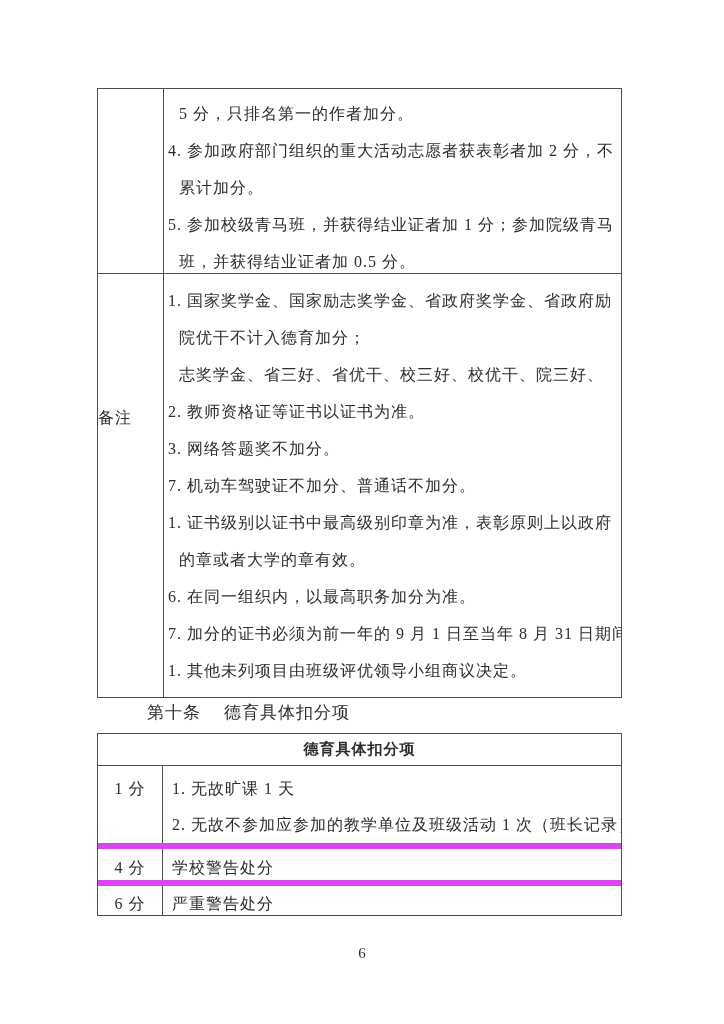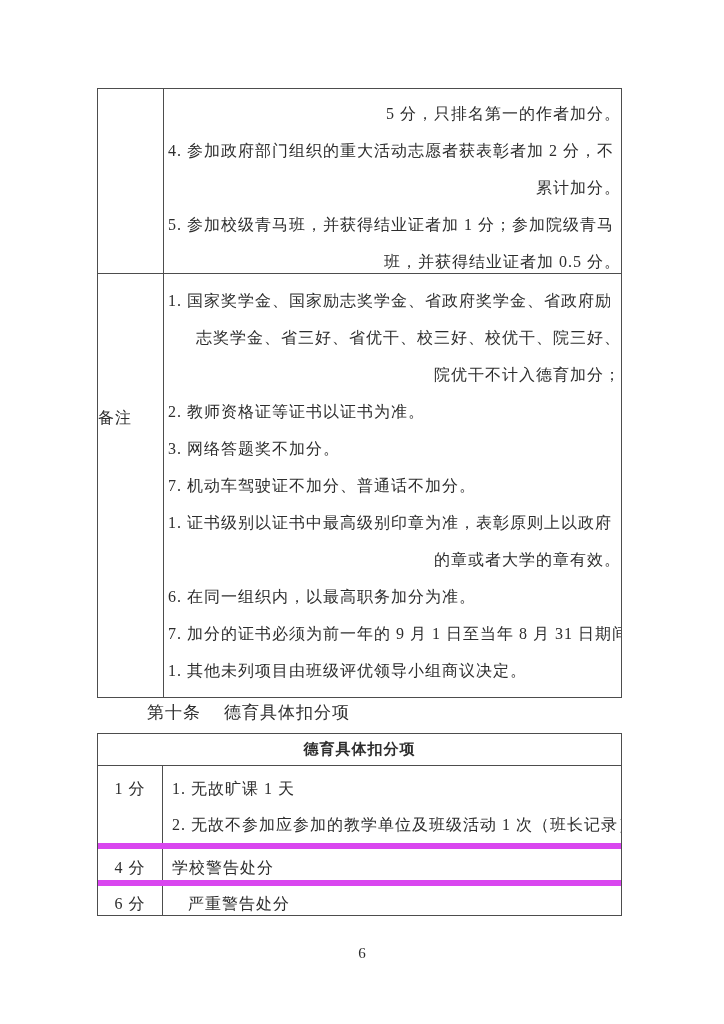--- a/index.html
+++ b/index.html
@@ -54,21 +54,21 @@
     position: absolute;
     left: 66px; right: 0; top: 185px; bottom: 0;
     padding-top: 8px;
     overflow: hidden;
   }
   .line {
     height: 37px;
     line-height: 37px;
     padding-left: 4px;
   }
-  .line.cont { padding-left: 15px; text-align: right; }
+  .line.cont { padding-left: 15px; }
   .remark-label {
     position: absolute;
     left: 0; top: 310px;
     width: 65px;
     text-align: left;
     line-height: 37px;
   }
   
   .section-heading {
     position: absolute;
@@ -106,21 +106,21 @@
   .dt-content {
     flex: 1;
     padding-left: 9px;
     overflow: hidden;
   }
   .dt-row-1 { height: 77px; }
   .dt-row-1 .dt-score, .dt-row-1 .dt-content { padding-top: 5px; }
   .dt-row-1 .line2 { height: 36px; line-height: 36px; }
   .dt-row-2 { height: 37px; }
   .dt-row-2 .dt-score, .dt-row-2 .dt-content { line-height: 37px; }
-  .dt-row-3 { height: 35px; gap: 16px; }
+  .dt-row-3 { height: 35px; }
   .dt-row-3 .dt-score, .dt-row-3 .dt-content { line-height: 35px; }
   .line2 { height: 36px; line-height: 36px; white-space: nowrap; }
   
   .page-number {
     position: absolute;
     left: 0; right: 0;
     top: 944px;
     text-align: center;
     font-size: 15px;
     line-height: 18px;
@@ -140,22 +140,22 @@
     <div class="bt-row1-content">
       <div class="line cont txt">5 分，只排名第一的作者加分。</div>
       <div class="line txt">4. 参加政府部门组织的重大活动志愿者获表彰者加 2 分，不</div>
       <div class="line cont txt">累计加分。</div>
       <div class="line txt">5. 参加校级青马班，并获得结业证者加 1 分；参加院级青马</div>
       <div class="line cont txt">班，并获得结业证者加 0.5 分。</div>
     </div>
 
     <div class="bt-remark-content">
       <div class="line txt">1. 国家奖学金、国家励志奖学金、省政府奖学金、省政府励</div>
+      <div class="line cont txt">院优干不计入德育加分；</div>
       <div class="line cont txt">志奖学金、省三好、省优干、校三好、校优干、院三好、</div>
-      <div class="line cont txt">院优干不计入德育加分；</div>
       <div class="line txt">2. 教师资格证等证书以证书为准。</div>
       <div class="line txt">3. 网络答题奖不加分。</div>
       <div class="line txt">7. 机动车驾驶证不加分、普通话不加分。</div>
       <div class="line txt">1. 证书级别以证书中最高级别印章为准，表彰原则上以政府</div>
       <div class="line cont txt">的章或者大学的章有效。</div>
       <div class="line txt">6. 在同一组织内，以最高职务加分为准。</div>
       <div class="line txt">7. 加分的证书必须为前一年的 9 月 1 日至当年 8 月 31 日期间。</div>
       <div class="line txt">1. 其他未列项目由班级评优领导小组商议决定。</div>
     </div>
   </div>

